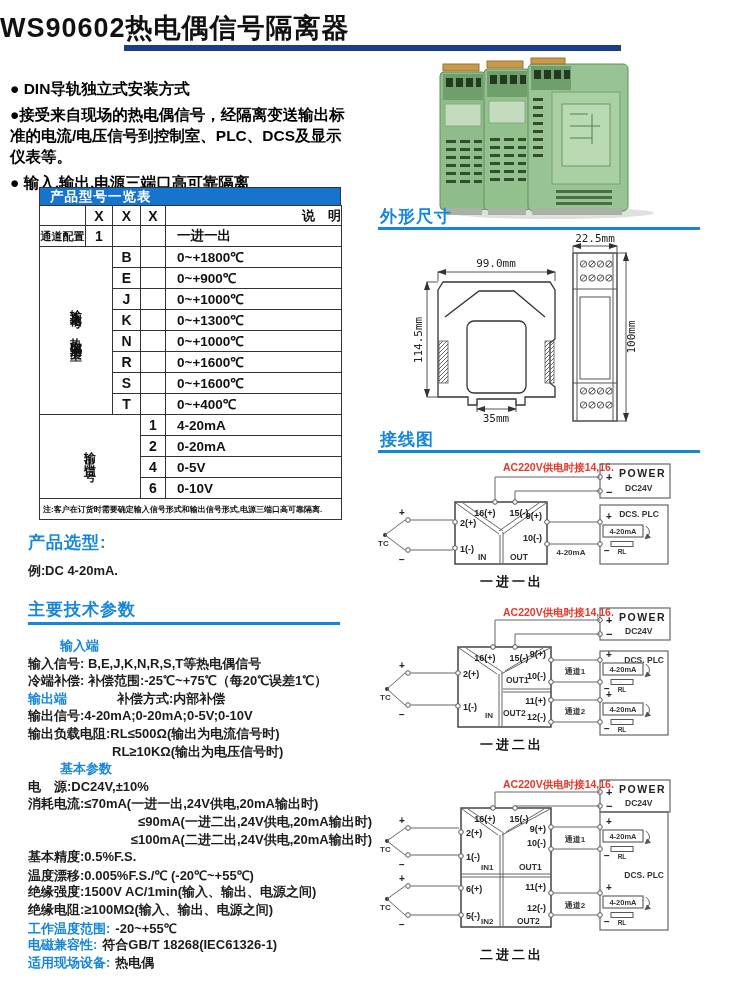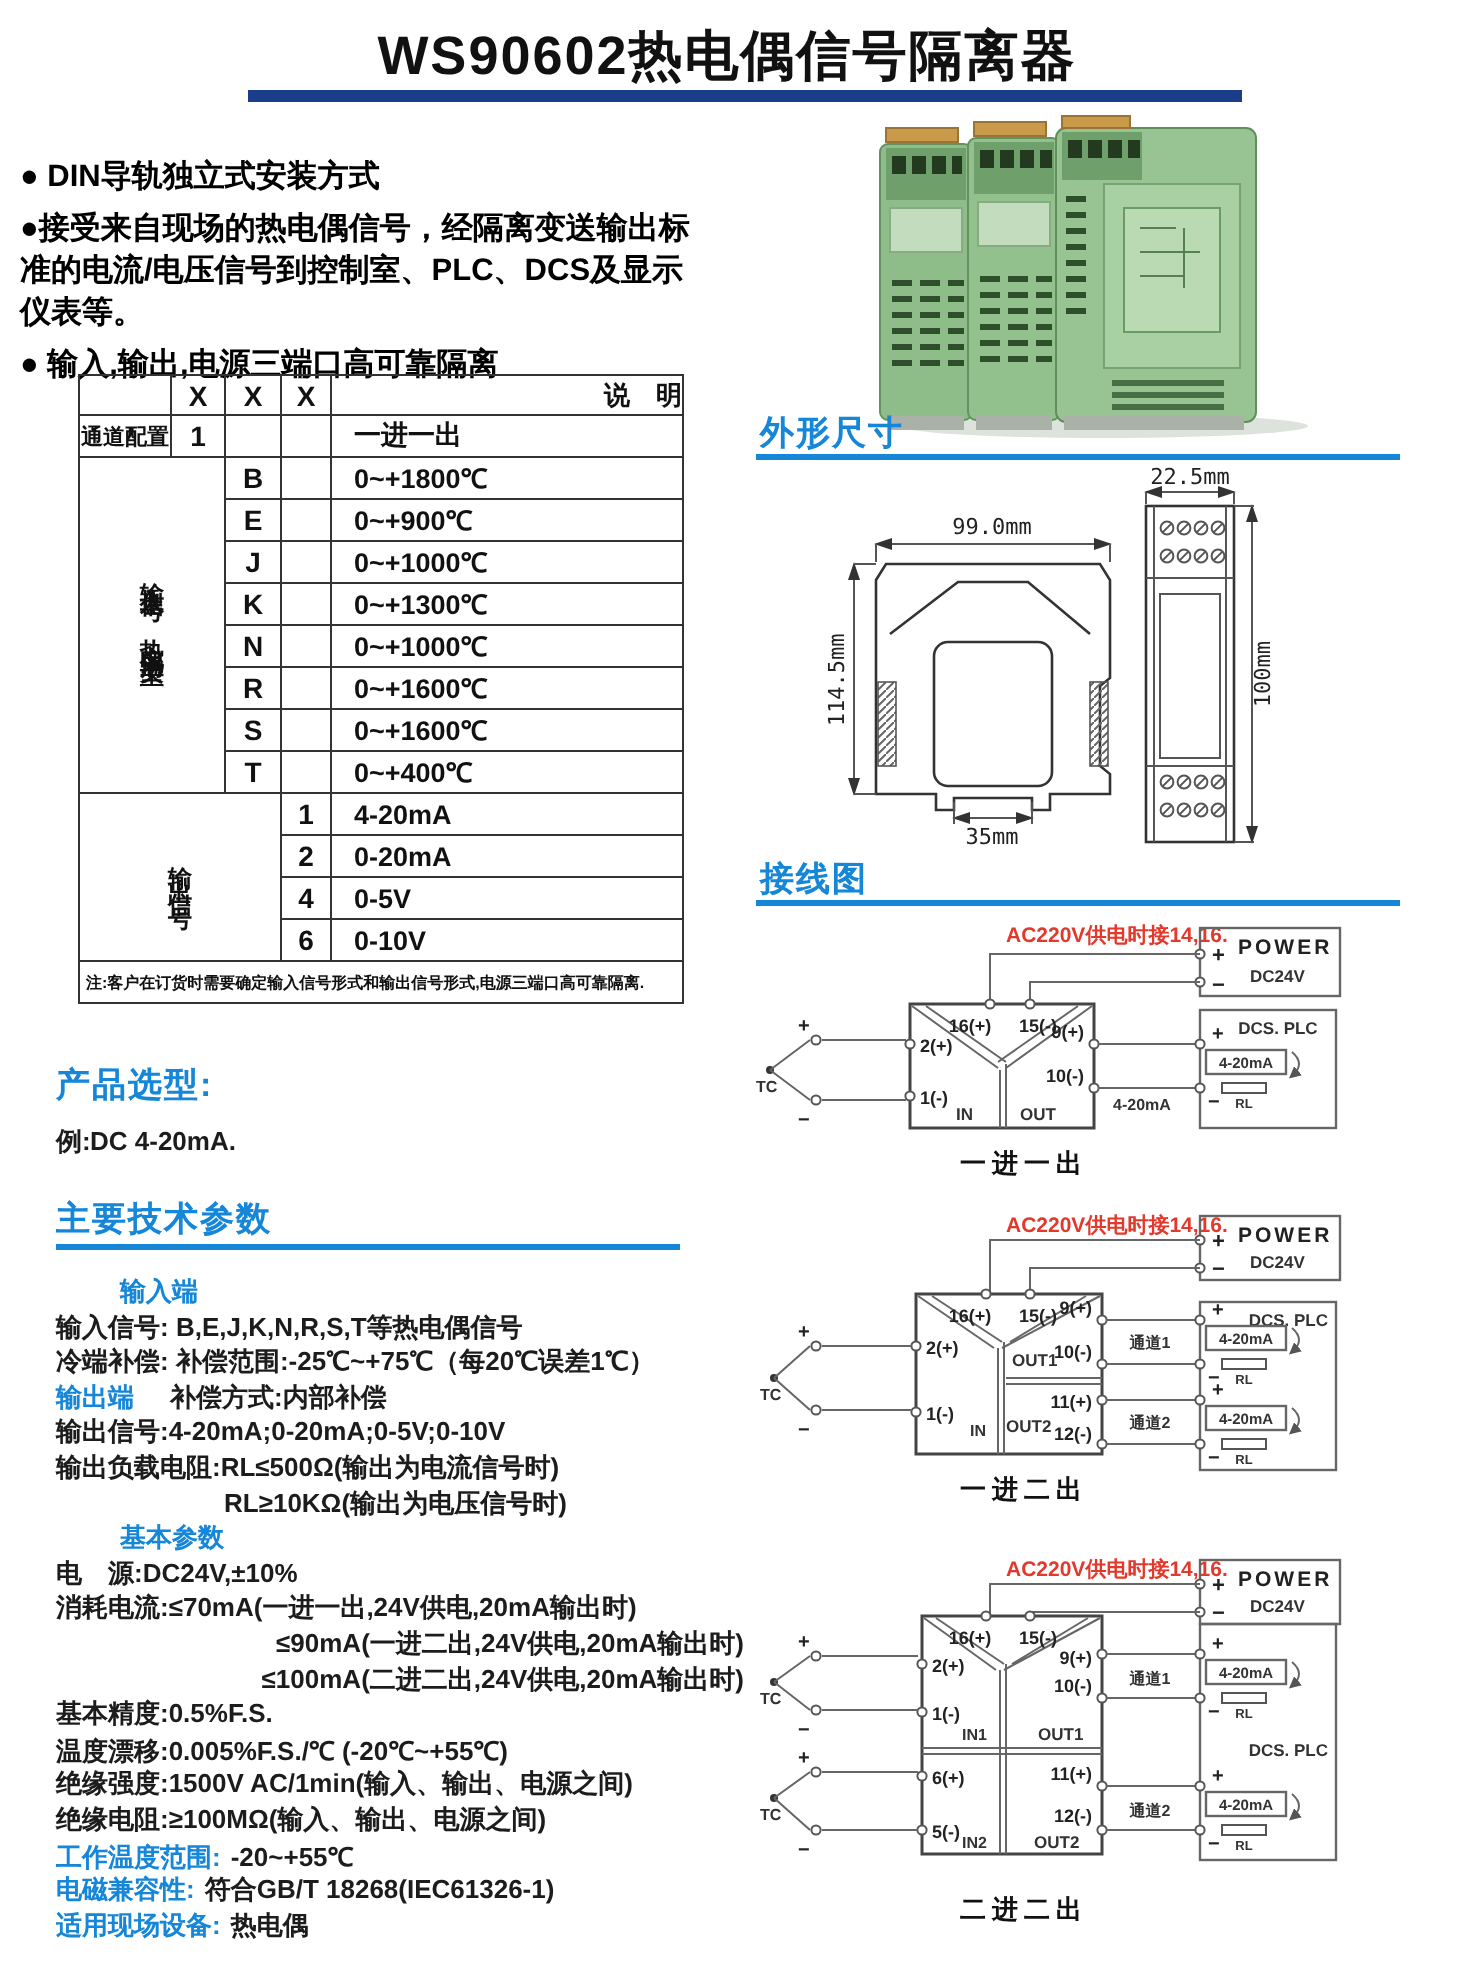--- a/index.html
+++ b/index.html
@@ -3,21 +3,21 @@
 <meta charset="utf-8">
 <style>
   :root{
     --accent:#1586d8; --navy:#1a3e8c; --red:#e2392c; --header_bg:#1474ce;
   }
   *{box-sizing:border-box;margin:0;padding:0;}
   body{background:#fff;font-family:"Liberation Sans",sans-serif;}
   .page{position:relative;width:733px;height:989px;background:#fff;overflow:hidden;}
 
   
-  .title{position:absolute;top:10px;left:0;width:727px;text-align:center;
+  .title{position:absolute;top:10px;left:0;width:727px;text-align:left;
          font-size:27px;font-weight:bold;color:#111;letter-spacing:1px;}
   .title-bar{position:absolute;top:45px;left:124px;width:497px;height:6px;background:var(--navy);}
 
   
   .features{position:absolute;top:78px;left:10px;width:346px;}
   .feat{font-size:15.5px;font-weight:700;color:#000;line-height:21px;margin-bottom:5px;}
 
   
   .table-wrap{position:absolute;left:39px;top:187px;width:302px;}
   .table-title{background:var(--header_bg);color:#fff;font-weight:bold;font-size:13.5px;
@@ -47,21 +47,21 @@
   .exrow1{padding-left:60px;position:relative;}
   .exlab{position:absolute;left:0;top:0;}
   .exrow2{padding-left:17px;}
 
   
   .spec{position:absolute;left:28px;top:637px;width:344px;color:#1c1c1c;}
   .spec .ln{height:17.6px;font-size:13px;font-weight:700;white-space:nowrap;}
   .spec .sh{color:var(--accent);padding-left:32px;}
   .spec .ind-a{padding-left:84px;}
   .spec .ind-b{padding-left:58px;text-align:right;}
-  .spec .mix{display:flex;}
+  .spec .mix{display:flex;gap:32px;}
   .spec .mix .lab{color:var(--accent);flex:0 0 57px;}
   .spec .bl .lab{color:var(--accent);margin-right:5px;}
 
   
   .dims{position:absolute;left:375px;top:233px;}
   .photo{position:absolute;left:432px;top:56px;}
   .wd{position:absolute;}
   .wd1{left:375px;top:458px;}
   .wd2{left:375px;top:603px;}
   .wd3{left:375px;top:775px;}
@@ -188,20 +188,21 @@
       <g fill="#476e44">
         <rect x="124" y="134" width="56" height="3"></rect>
           <rect x="124" y="140" width="56" height="3"></rect>
           <rect x="124" y="146" width="56" height="3"></rect>
       </g>
       <rect x="100" y="152" width="90" height="7" fill="#aab2a8"></rect>
     </g>
   </svg>
 
   <div class="table-wrap">
+    <div class="table-title">产品型号一览表</div>
     <table>
       <colgroup>
           <col style="width:46px">
           <col style="width:27px">
           <col style="width:28px">
           <col style="width:25px">
           <col style="width:176px">
         </colgroup>
       <tbody>
           <tr class="hdr">

